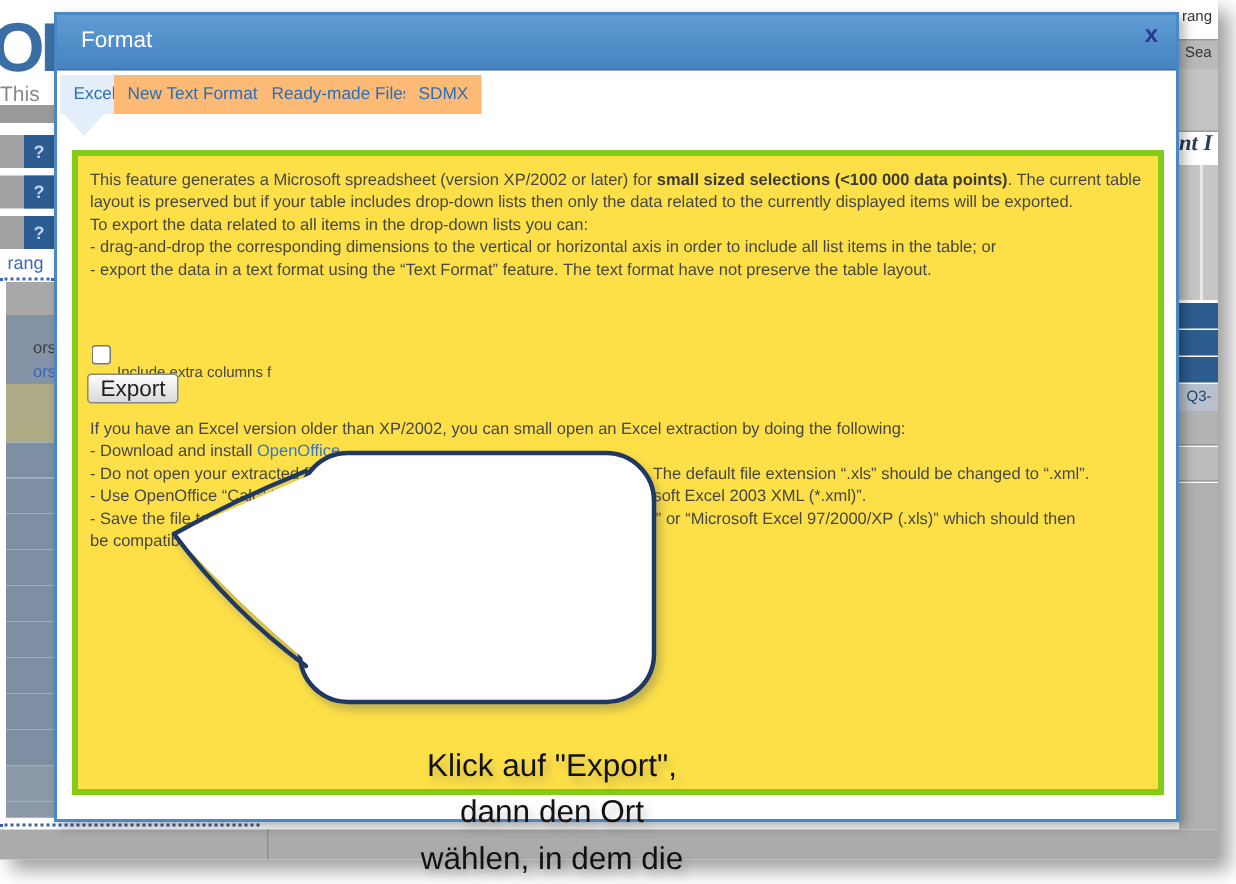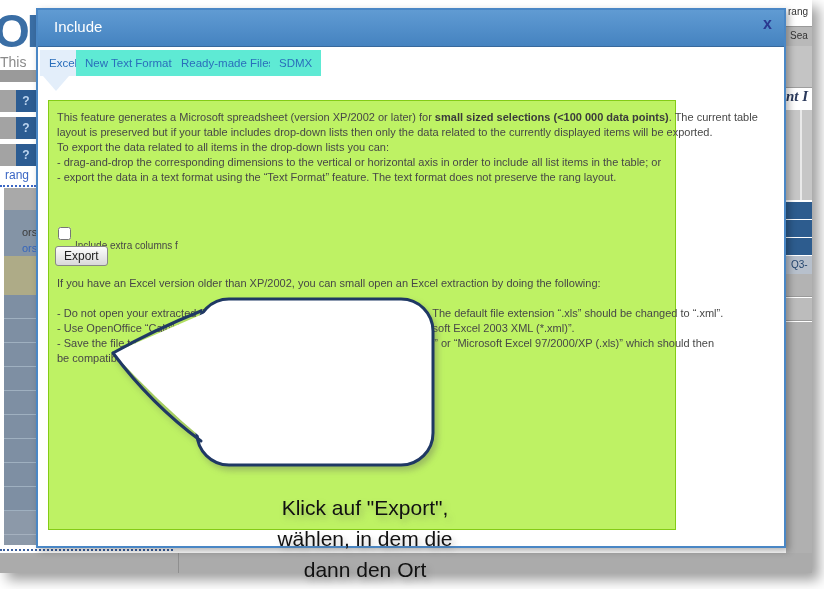--- a/index.html
+++ b/index.html
@@ -36,33 +36,33 @@
 
   
   #modal{position:absolute;left:36px;top:8px;width:750px;height:540px;background:#fff;
     border:2px solid #4a87c5;box-shadow:3px 3px 7px rgba(0,0,0,.3);}
   #titlebar{position:absolute;left:0;top:0;width:746px;height:37px;
     background:linear-gradient(#609bd3,#4583c0);border-bottom:1px solid #38699c;}
   #titlebar .t{position:absolute;left:16px;top:8px;font-size:15px;color:#fff;}
   #closeX{position:absolute;right:12px;top:5px;font-size:16px;font-weight:bold;color:#2a3990;
     cursor:pointer;}
   .tab{position:absolute;top:40px;height:26px;line-height:26px;padding:0 9px;font-size:11.5px;
-    color:#2a6ebb;background:#5eead4;cursor:pointer;}
+    color:#2a6ebb;background:#fdba74;cursor:pointer;}
   .tab.active{background:#e3eefa;}
   #tabptr{position:absolute;left:5px;top:66px;width:0;height:0;
     border-left:13px solid transparent;border-right:13px solid transparent;
     border-top:15px solid #e3eefa;}
-  #panel{position:absolute;left:10px;top:90px;width:628px;height:430px;background:#bef264;
-    border:1px solid #84cc16;}
+  #panel{position:absolute;left:10px;top:90px;width:728px;height:430px;background:#fde047;
+    border:4px solid #84cc16;}
   .bl{position:absolute;left:8px;white-space:nowrap;font-size:11px;color:#474747;}
   .bl b{font-weight:bold;color:#3b3b3b;}
   .lnk{color:#3a77bd;cursor:pointer;}
   #cbx{position:absolute;left:9px;top:126px;width:13px;height:13px;margin:0;}
   #cbl{position:absolute;left:26px;top:139px;font-size:10px;color:#474747;white-space:nowrap;}
-  #exportBtn{position:absolute;left:6px;top:145px;height:20px;padding:0 8px;font-size:12px;
+  #exportBtn{position:absolute;left:6px;top:145px;height:20px;padding:0 8px;font-size:15px;
     color:#222;background:linear-gradient(#fdfdfd,#d9d9d9);border:1px solid #888;
     border-radius:3px;cursor:pointer;font-family:"Liberation Sans",sans-serif;}
 
   
   #bubbleWrap{position:absolute;left:50px;top:188px;width:345px;height:192px;
     filter:drop-shadow(3px 4px 3px rgba(90,90,90,.35));}
   #bubbleText{position:absolute;left:148px;top:203px;width:236px;text-align:center;
     font-size:21px;line-height:31px;color:#111;}
 </style>
 </head>
@@ -119,60 +119,63 @@
   <div class="abs" style="left:786px;top:274px;width:26px;height:23px;background:#b3b3b3;border-bottom:1px solid #9a9a9a"></div>
   <div class="abs" style="left:786px;top:298px;width:26px;height:23px;background:#bcbcbc;border-bottom:1px solid #9a9a9a"></div>
   <div class="abs" style="left:786px;top:322px;width:26px;height:231px;background:#b0b0b0"></div>
 
   <div class="abs footer-dot"></div>
   <div class="abs footer"></div>
   <div class="abs footer-div"></div>
 
   <div id="modal">
     <div id="titlebar">
-      <span class="t">Include</span>
+      <span class="t">Format</span>
       <span id="closeX">x</span>
     </div>
 
     <div class="tab active" style="left:2px">Excel</div>
     <div class="tab" style="left:38px">New Text Format</div>
     <div class="tab" style="left:134px">Ready-made Files</div>
     <div class="tab" style="left:232px">SDMX</div>
     <div id="tabptr"></div>
 
     <div id="panel">
 
       <div class="bl" style="top:10px">
         <span>This feature generates a Microsoft spreadsheet (version XP/2002 or later) for </span><b>small sized selections (&lt;100 000 data points)</b><span>. The current table</span>
       </div>
       <div class="bl" style="top:25px">layout is preserved but if your table includes drop-down lists then only the data related to the currently displayed items will be exported.</div>
       <div class="bl" style="top:55px">- drag-and-drop the corresponding dimensions to the vertical or horizontal axis in order to include all list items in the table; or</div>
       <div class="bl" style="top:40px">To export the data related to all items in the drop-down lists you can:</div>
-      <div class="bl" style="top:70px">- export the data in a text format using the “Text Format” feature. The text format does not preserve the rang layout.</div>
+      <div class="bl" style="top:70px">- export the data in a text format using the “Text Format” feature. The text format have not preserve the table layout.</div>
 
       <input type="checkbox" id="cbx" style="">
       <label id="cbl" for="cbx">Include extra columns f</label>
       <button id="exportBtn">Export</button>
 
       <div class="bl" style="top:176px">If you have an Excel version older than XP/2002, you can small open an Excel extraction by doing the following:</div>
+      <div class="bl" style="top:191px">
+        <span>- Download and install </span><span class="lnk">OpenOffice</span>
+      </div>
       <div class="bl" style="top:206px">- Do not open your extracted file from the browser but save it first to the disk. The default file extension “.xls” should be changed to “.xml”.</div>
       <div class="bl" style="top:221px">- Use OpenOffice “Calc” to open your extracted file. The file type is the “Microsoft Excel 2003 XML (*.xml)”.</div>
       <div class="bl" style="top:236px">- Save the file to a new file and select the type of file “Microsoft Excel 95 (.xls)” or “Microsoft Excel 97/2000/XP (.xls)” which should then</div>
       <div class="bl" style="top:251px">be compatible with your own version of Excel.</div>
 
       <div id="bubbleWrap">
         <svg width="345" height="192" viewBox="0 0 345 192">
           <rect x="98" y="10" width="236" height="166" rx="32" ry="32" fill="#ffffff" stroke="#1f3864" stroke-width="3"></rect>
           <path d="M 14 64 L 106 24 L 106 152 Q 58 112 14 64 Z" fill="#ffffff" stroke="none"></path>
           <path d="M 14 64 Q 55 41 102 22" fill="none" stroke="#1f3864" stroke-width="3" stroke-linecap="round"></path>
           <path d="M 14 64 Q 52 115 102 152" fill="none" stroke="#1f3864" stroke-width="3" stroke-linecap="round"></path>
         </svg>
         <div id="bubbleText">
           <div>Klick auf "Export",</div>
+          <div>dann den Ort</div>
           <div>wählen, in dem die</div>
-          <div>dann den Ort</div>
           <div>Datei gespeichert</div>
 
         </div>
       </div>
     </div>
   </div>
 </div>
 
 </body></html>

